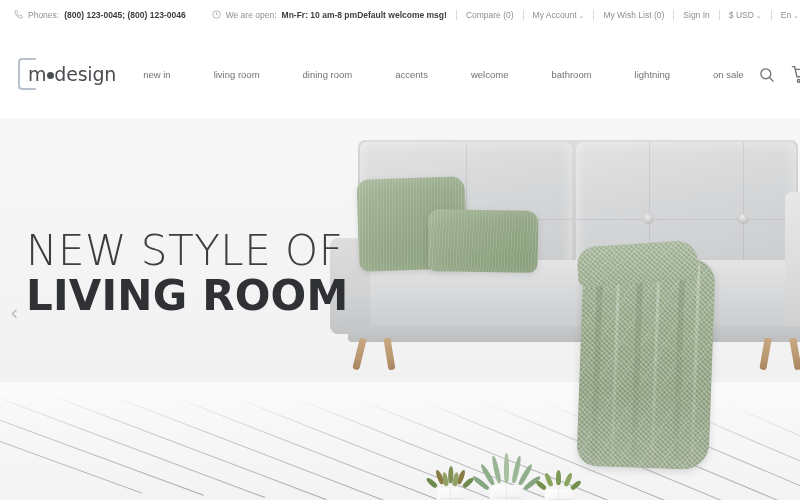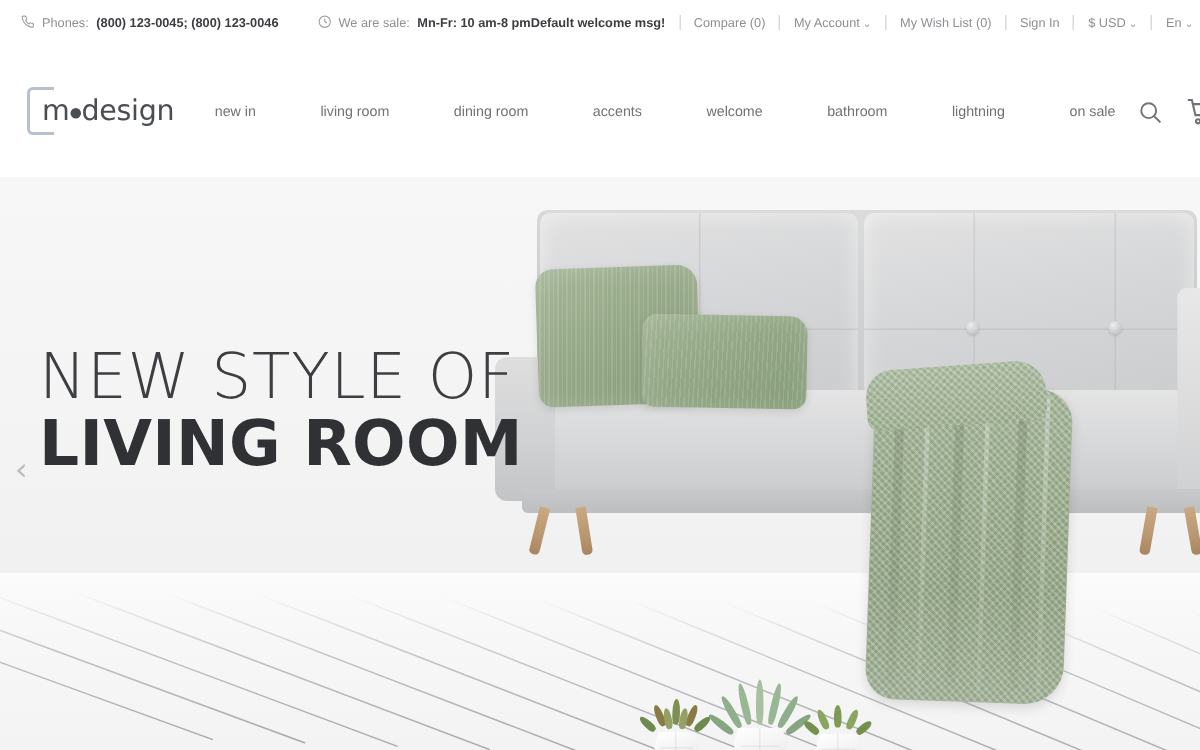--- a/index.html
+++ b/index.html
@@ -294,21 +294,21 @@
         <span>Phones:</span>
         <b>(800) 123-0045; (800) 123-0046</b>
       </div>
       <div class="tb-item">
         <span class="ico">
           <svg width="9" height="9" viewBox="0 0 24 24" fill="none" stroke="#9ea1a6" stroke-width="2">
             <circle cx="12" cy="12" r="10"></circle>
               <polyline points="12 6 12 12 16 14"></polyline>
           </svg>
         </span>
-        <span>We are sale:</span>
+        <span>We are open:</span>
         <b>Mn-Fr: 10 am-8 pm</b>
       </div>
     </div>
 
     <div class="tb-right">
       <span class="tb-welcome">Default welcome msg!</span>
       <span class="tb-sep"></span>
       <span class="tb-link"><span>Compare (0)</span></span>
       <span class="tb-sep"></span>
       <span class="tb-link"><span>My Account</span><span class="caret">⌄</span></span>

